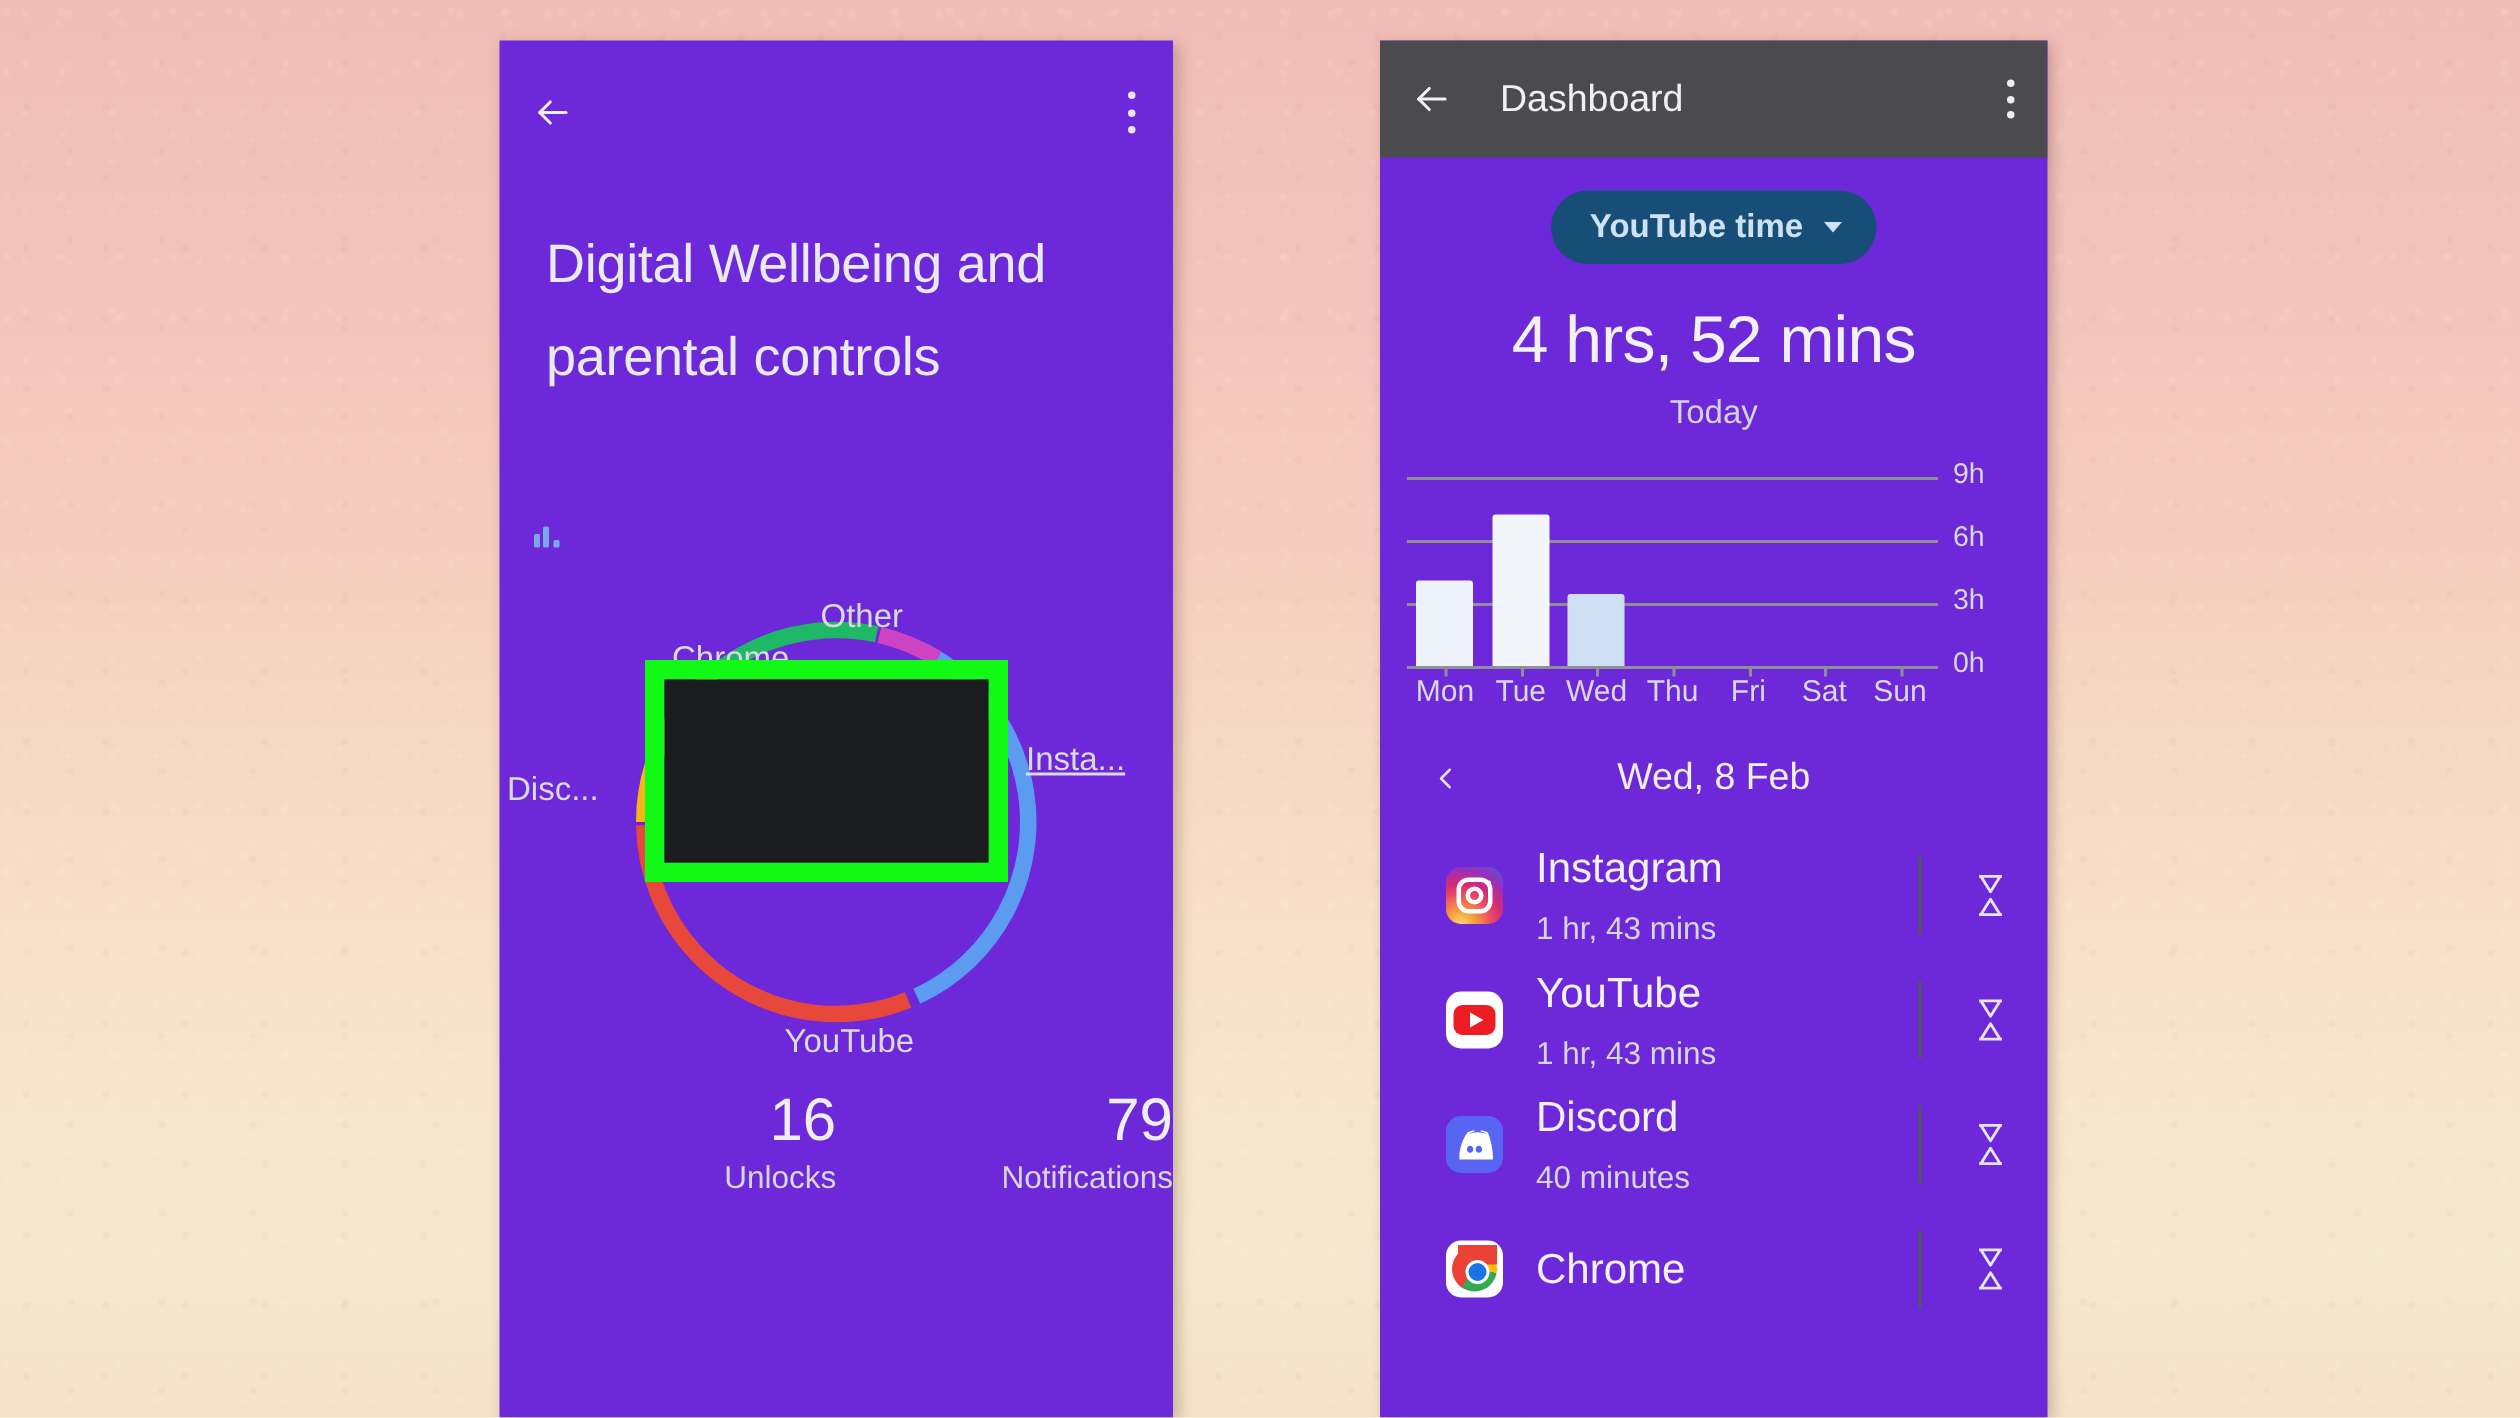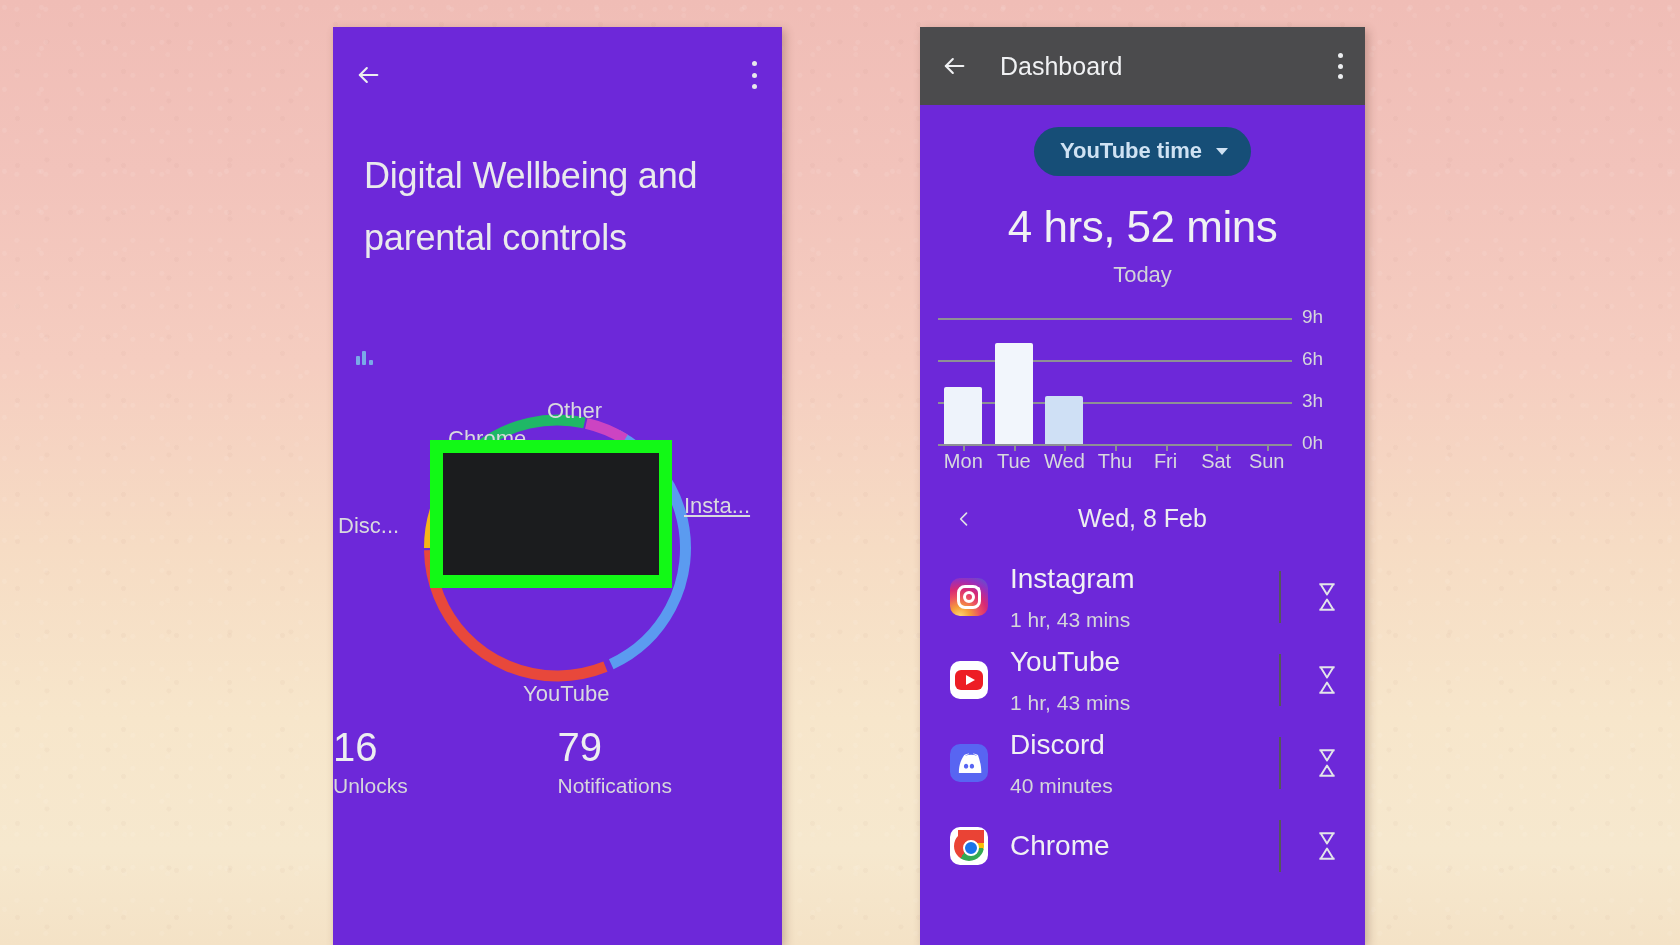--- a/index.html
+++ b/index.html
@@ -126,21 +126,21 @@
     z-index:5;
   }
   .annot-inner{
     position:absolute; inset:0; background:#1b1c1e; z-index:-1;
   }
 
   
   .l-stats{
     display:flex; margin-top:12px;
   }
-  .l-stat{ flex:1; text-align:left; }
+  .l-stat{ flex:1; text-align:right; }
   .l-stat-num{ font-size:40px; color:#eceef0; font-weight:400; }
   .l-stat-lbl{ font-size:21px; color:#d6d7db; margin-top:4px; }
 
   
   .r-topbar{
     height:78px; background:#4b4b4d; position:relative;
     display:flex; align-items:center;
   }
   .r-back{ margin-left:20px; width:28px; height:28px; }
   .r-title{ margin-left:32px; font-size:25px; color:#f0f1f3; }
@@ -210,21 +210,21 @@
   .chev-left{
     position:absolute; left:34px; top:50%; transform:translateY(-50%);
     width:20px; height:20px;
   }
   .date-txt{ font-size:25px; color:#eceef0; }
 
   
   .applist{ margin-top:22px; }
   .approw{
     display:flex; align-items:center;
-    height:83px; padding-left:30px;
+    height:83px; padding-left:44px;
     position:relative;
   }
   .appicon{
     width:38px; height:38px; border-radius:10px; margin-right:22px;
     flex:none; position:relative; overflow:hidden;
   }
   .ic-instagram{
     background:
       radial-gradient(circle at 26% 102%, #ffd776 0%, #f5a13b 20%, #eb4f62 42%, #d62976 58%, #962fbf 78%, #4f5bd5 100%);
   }

